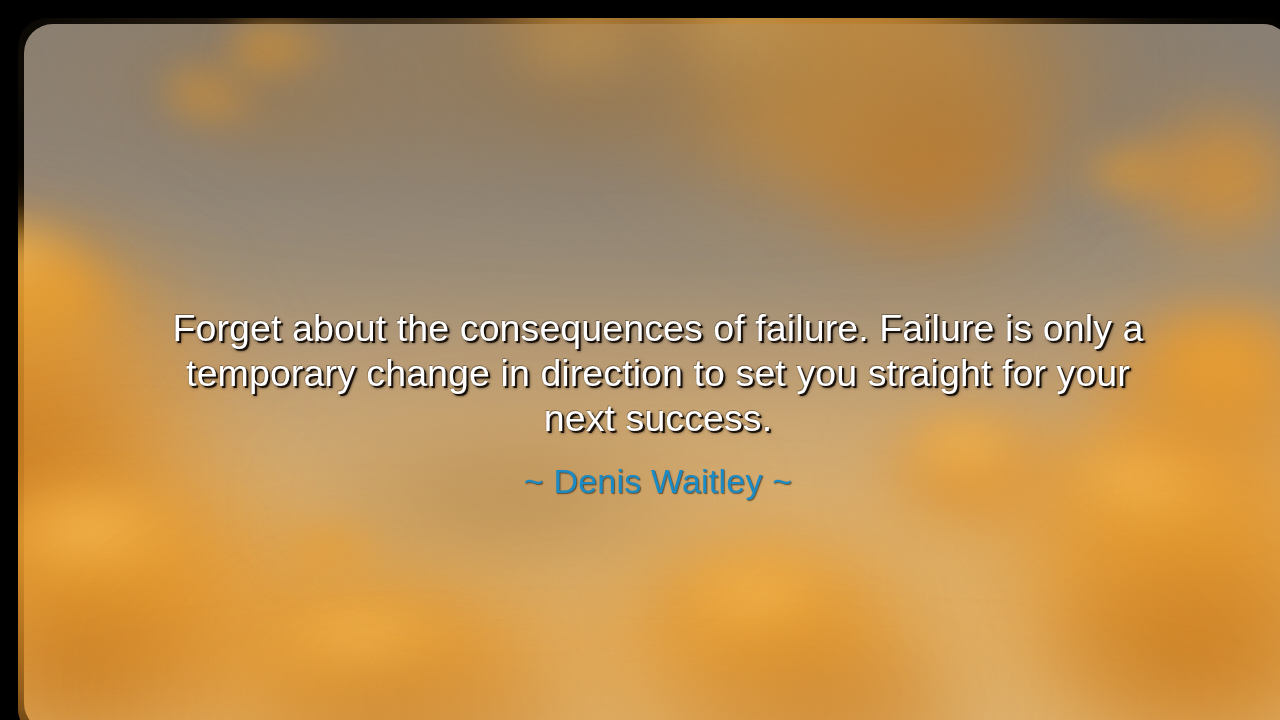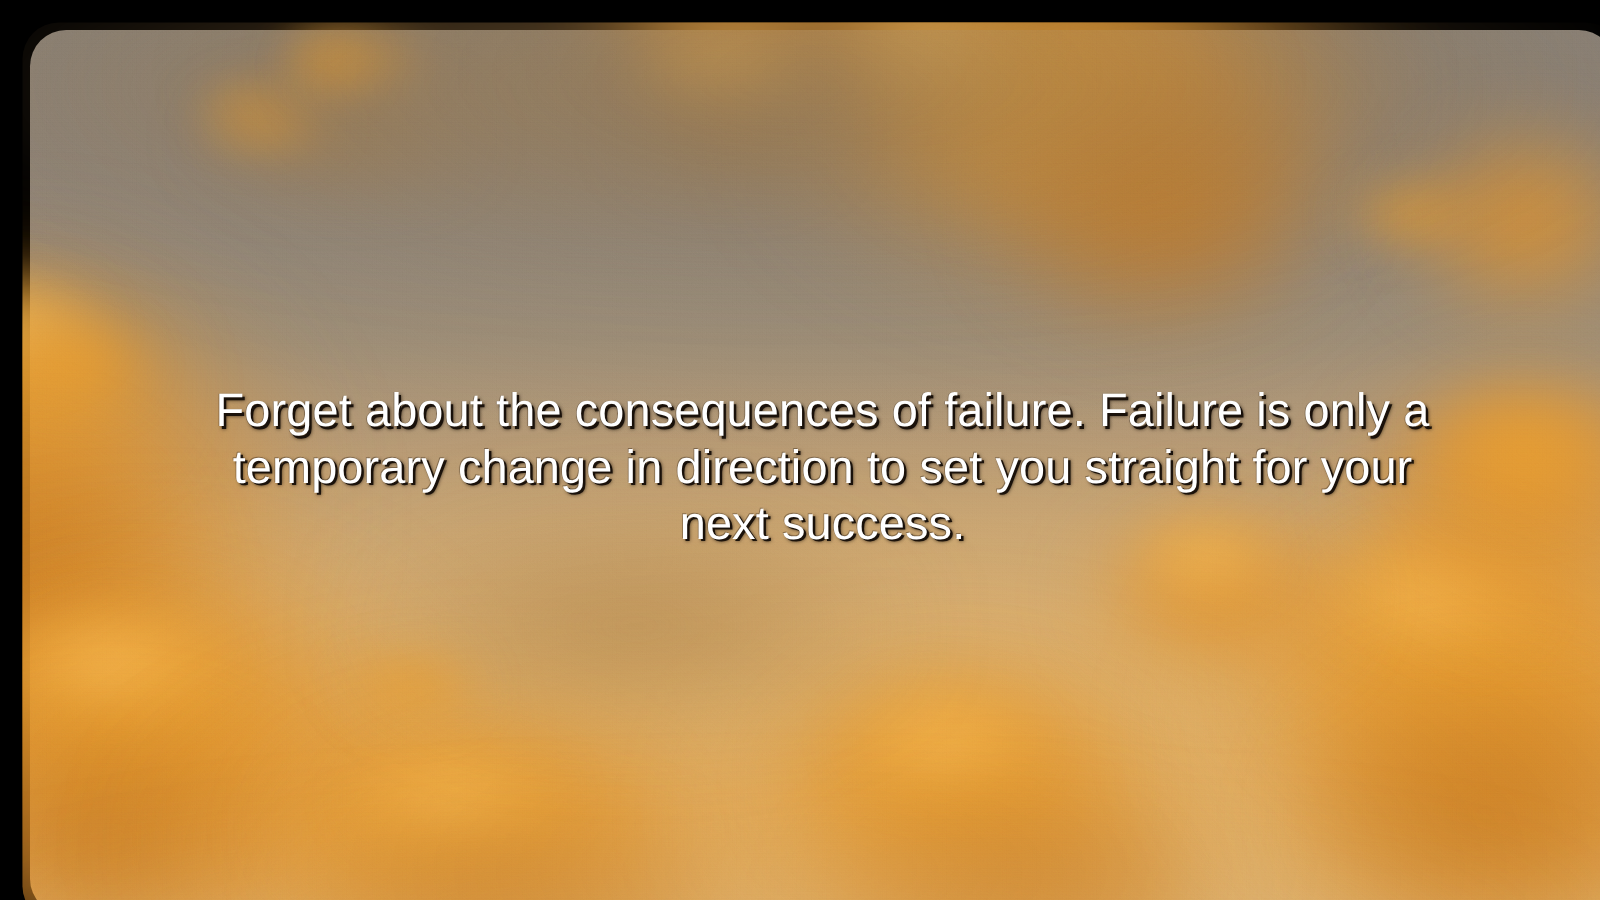--- a/index.html
+++ b/index.html
@@ -179,15 +179,16 @@
 
     <i class="c-dusk blurC" style="left:-60px; top:-60px; width:1400px; height:260px;"></i>
   </div>
 
   <div class="tone"></div>
 
   <div class="grain"></div>
 
   <div class="quote-block">
     <div class="quote-text">Forget about the consequences of failure. Failure is only a temporary change in direction to set you straight for your next success.</div>
+    <div class="author-text">~ Denis Waitley ~</div>
   </div>
 
 </div>
 
 </body></html>

